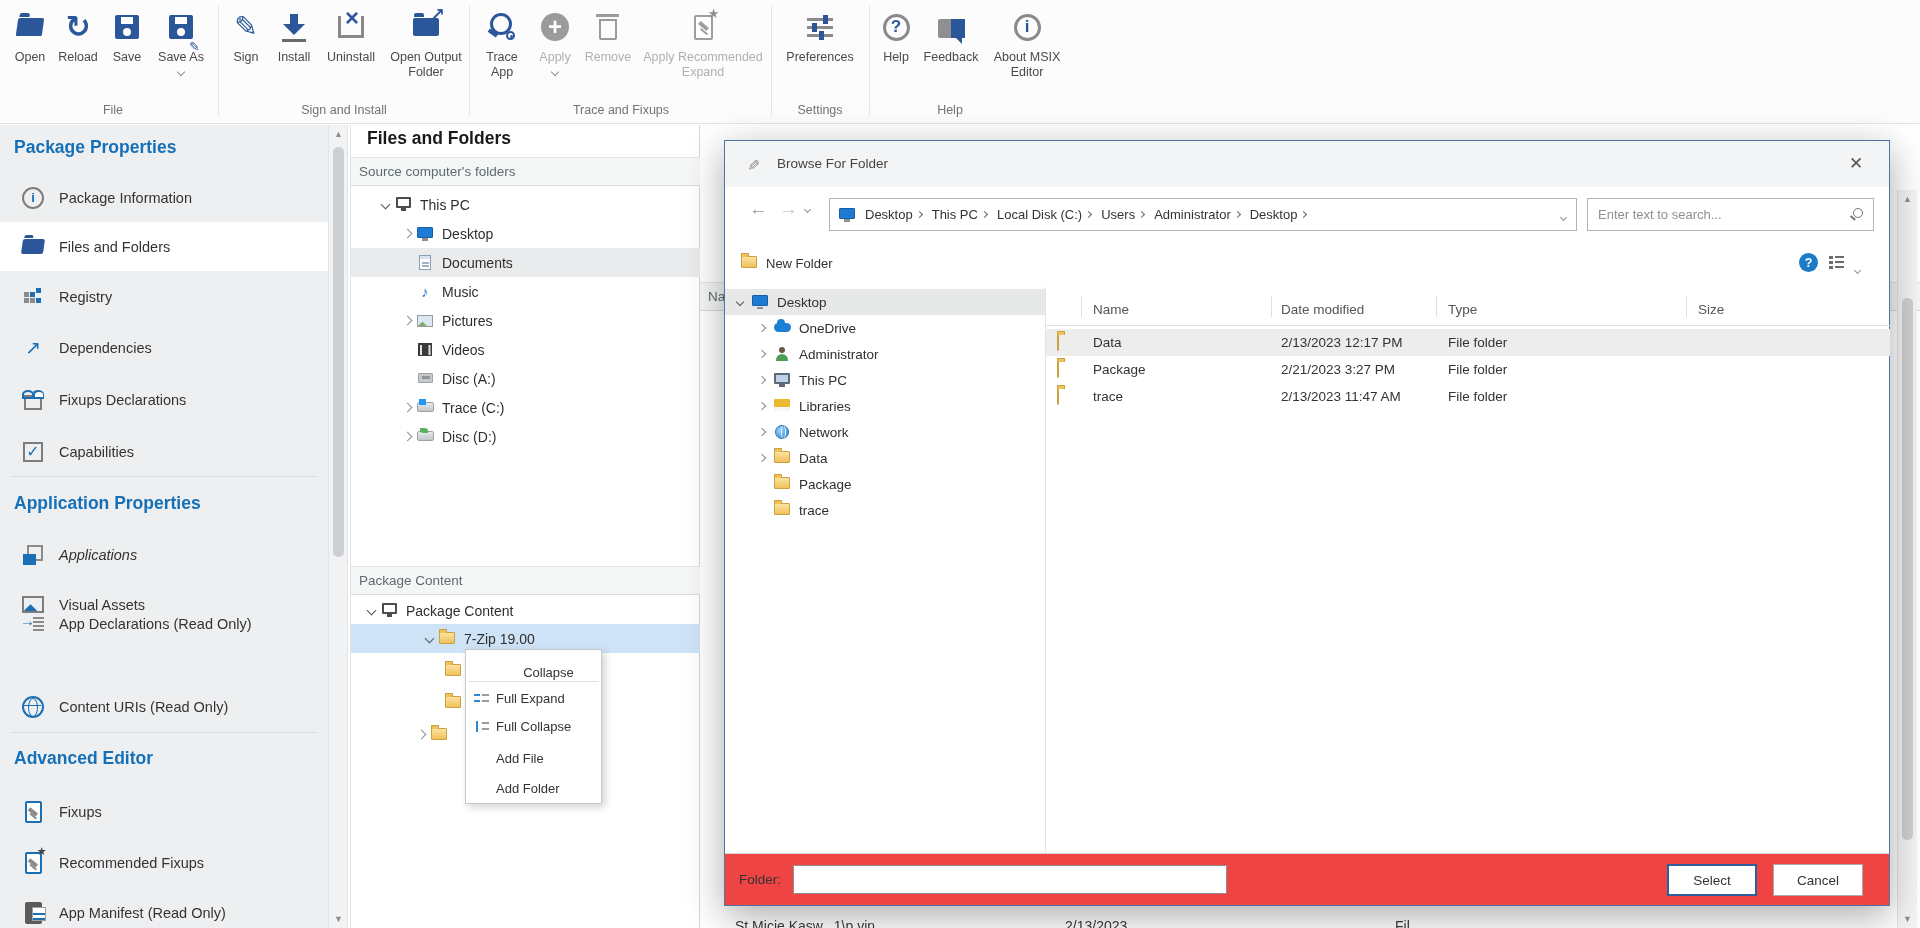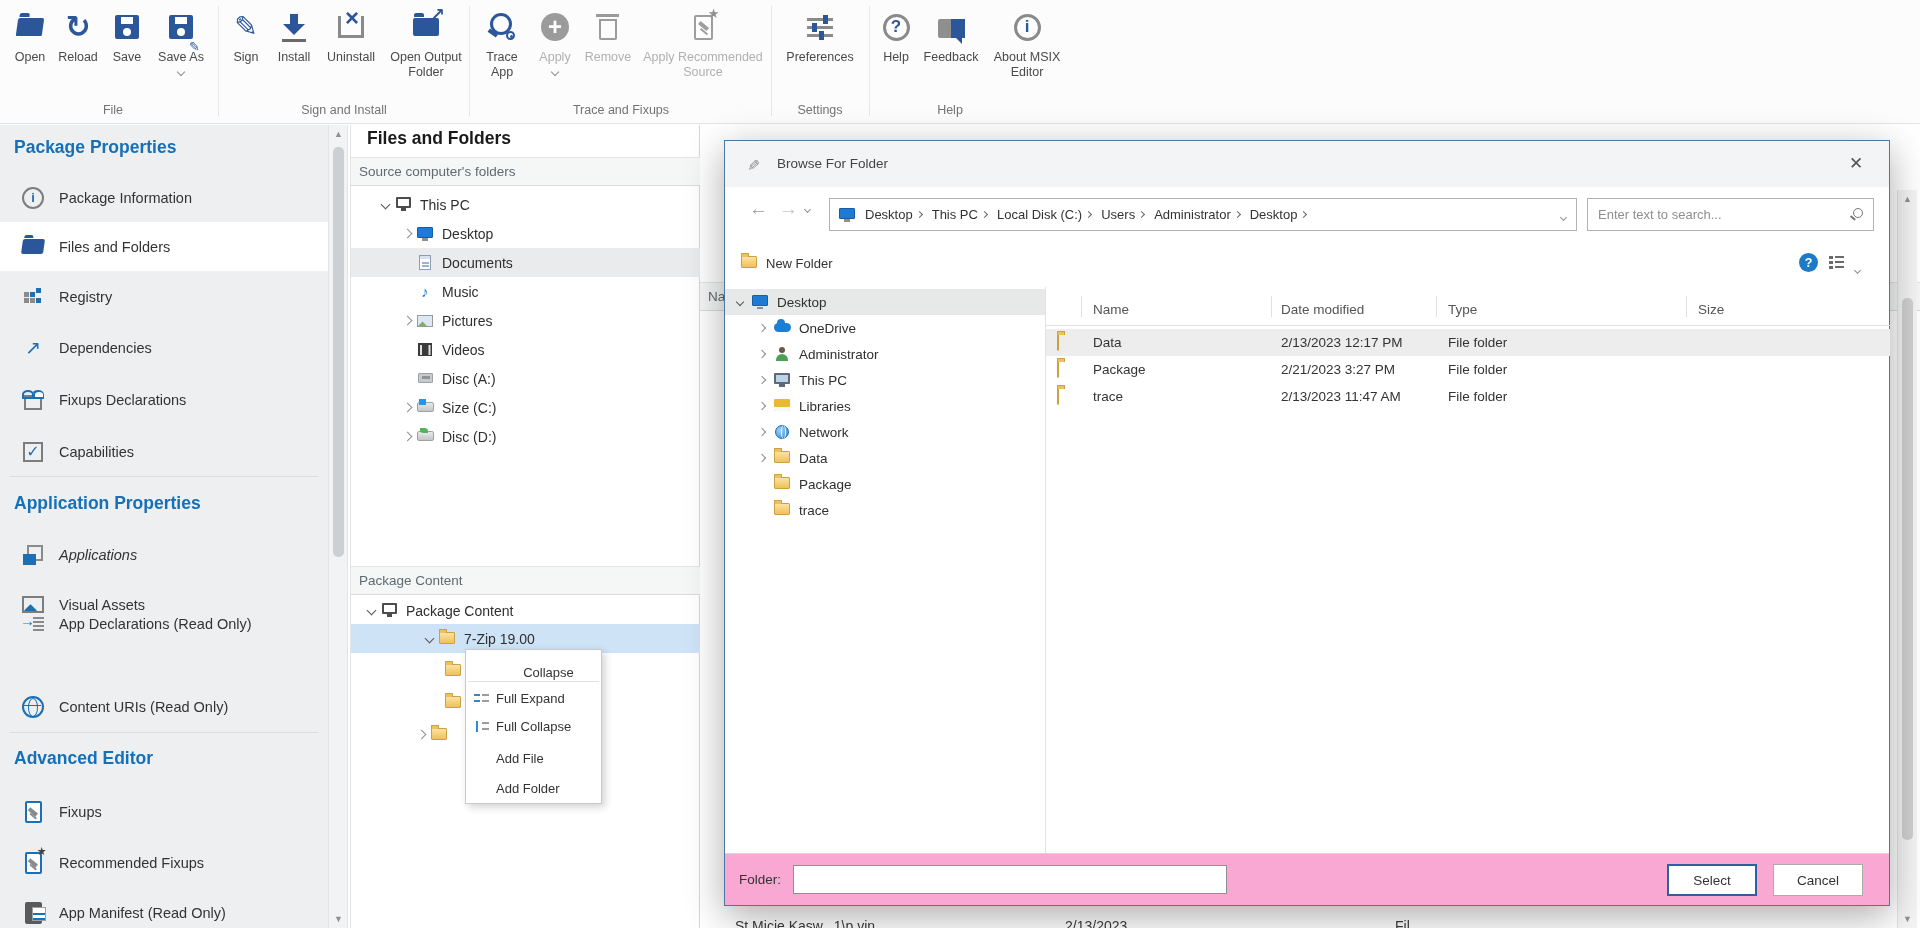--- a/index.html
+++ b/index.html
@@ -186,21 +186,21 @@
   .lh-line{position:absolute;top:9px;width:1px;height:21px;background:#e0e0e0;}
   .lheader{position:absolute;top:9px;left:0;width:844px;height:30px;border-bottom:1px solid #e0e0e0;}
   .lheader span{position:absolute;top:0;line-height:28px;font-size:13.5px;color:#555;}
   .lrow{position:absolute;left:0;width:844px;height:27px;display:flex;align-items:center;font-size:13.5px;color:#333;cursor:pointer;}
   .lrow.hl{background:#ededee;}
   .lrow .ticon{position:absolute;left:11px;}
   .lrow .c-name{position:absolute;left:47px;}
   .lrow .c-date{position:absolute;left:235px;}
   .lrow .c-type{position:absolute;left:402px;}
   .lrow .c-size{position:absolute;left:652px;}
-  #dlg-footer{position:absolute;left:0;top:712px;width:1164px;height:52px;border-top:1px solid #d6d6d6;background:#f9a8d4;}
+  #dlg-footer{position:absolute;left:0;top:712px;width:1164px;height:52px;border-top:1px solid #d6d6d6;background:#ef4444;}
   #folder-label{position:absolute;left:14px;top:0;line-height:52px;font-size:13.5px;color:#333;}
   #folder-input{position:absolute;left:68px;top:11px;width:434px;height:29px;border:1px solid #8f8f8f;background:#fff;font-size:13.5px;color:#222;padding-left:5px;outline:none;}
   .dlg-btn{position:absolute;top:10px;width:90px;height:32px;background:#fff;font-size:13.5px;color:#333;display:flex;align-items:center;justify-content:center;cursor:pointer;}
   #btn-select{left:942px;border:2px solid #2f5f9e;}
   #btn-cancel{left:1048px;border:1px solid #ababab;}
 </style>
 </head>
 <body>
 
 <div id="ribbon">
@@ -281,21 +281,21 @@
         <span class="ico-trash"></span>
       </div>
     <div class="rlabel">Remove</div>
   </div>
   <div class="ritem disabled" style="left:638px;width:130px;">
     <div class="ric">
         <span class="ico-docwrench">
           <span class="star">★</span>
         </span>
       </div>
-    <div class="rlabel">Apply Recommended Source</div>
+    <div class="rlabel">Apply Recommended Expand</div>
   </div>
   <div class="rsep" style="left:771px;"></div>
 
   <div class="ritem" style="left:779px;width:82px;">
     <div class="ric">
         <span class="ico-pref">
           <i class="p1"></i>
           <i class="p2"></i>
           <i class="p3"></i>
         </span>
@@ -500,21 +500,21 @@
     <span>Videos</span>
   </div>
   <div class="trow" style="top:268px;">
     <span style="width:48px;"></span>
       <span class="tchev">
         <span class="chev r lite"></span>
       </span>
     <span class="ticon">
         <span class="ti-drive c"></span>
       </span>
-    <span>Size (C:)</span>
+    <span>Trace (C:)</span>
   </div>
   <div class="trow" style="top:297px;">
     <span style="width:48px;"></span>
       <span class="tchev">
         <span class="chev r lite"></span>
       </span>
     <span class="ticon">
         <span class="ti-drive d"></span>
       </span>
     <span>Disc (D:)</span>

